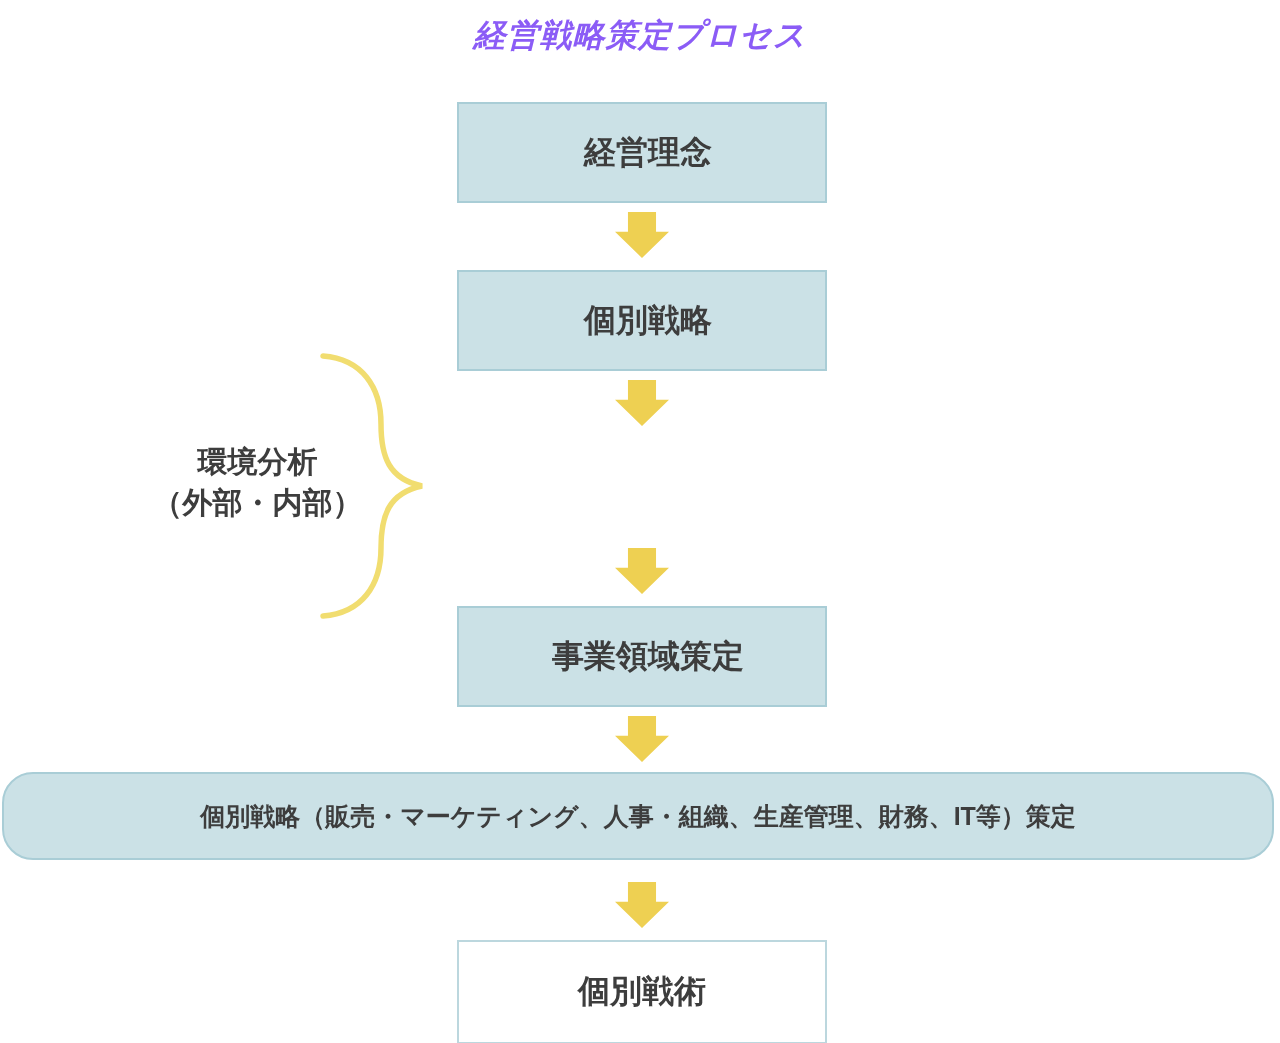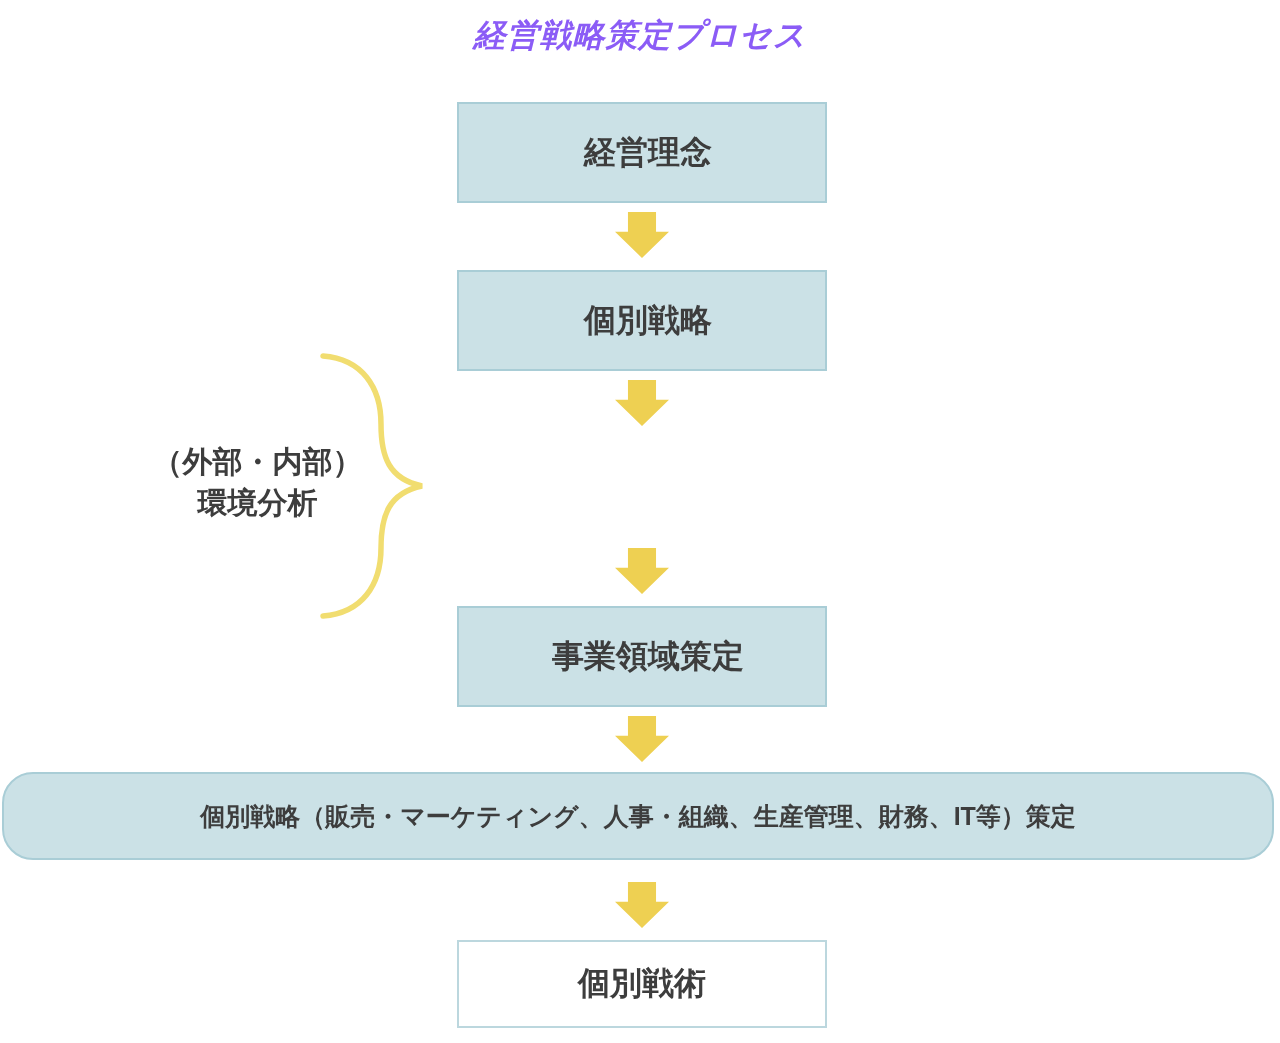--- a/index.html
+++ b/index.html
@@ -52,21 +52,21 @@
     top: 772px;
     width: 1272px;
     height: 88px;
     font-size: 25px;
     border-radius: 31px;
   }
   .box-final {
     left: 457px;
     top: 940px;
     width: 370px;
-    height: 88px;
+    height: 104px;
     background: #ffffff;
     border: 2px solid #bcd7de;
   }
   .down-arrow {
     position: absolute;
     left: 615px;
     width: 54px;
     height: 46px;
     background: #eed052;
     clip-path: polygon(24% 0, 76% 0, 76% 43%, 100% 43%, 50% 100%, 0 43%, 24% 43%);
@@ -126,22 +126,22 @@
     <span>個別戦略（販売・マーケティング、人事・組織、生産管理、財務、IT等）策定</span>
   </div>
 
   <div class="down-arrow arr-5"></div>
 
   <div class="step-box box-final">
     <span>個別戦術</span>
   </div>
 
   <div class="annotation">
+    <div>環境分析</div>
     <div>（外部・内部）</div>
-    <div>環境分析</div>
   </div>
 
   <svg class="brace" width="115" height="278" viewBox="0 0 115 278" aria-hidden="true">
     <path d="M 7 10
              C 46 13 65 41 65 78
              C 65 111 73 133 106 140
              C 73 147 65 169 65 202
              C 65 239 46 267 7 270" fill="none" stroke="#f1dd70" stroke-width="5.5" stroke-linecap="round"></path>
   </svg>
 

